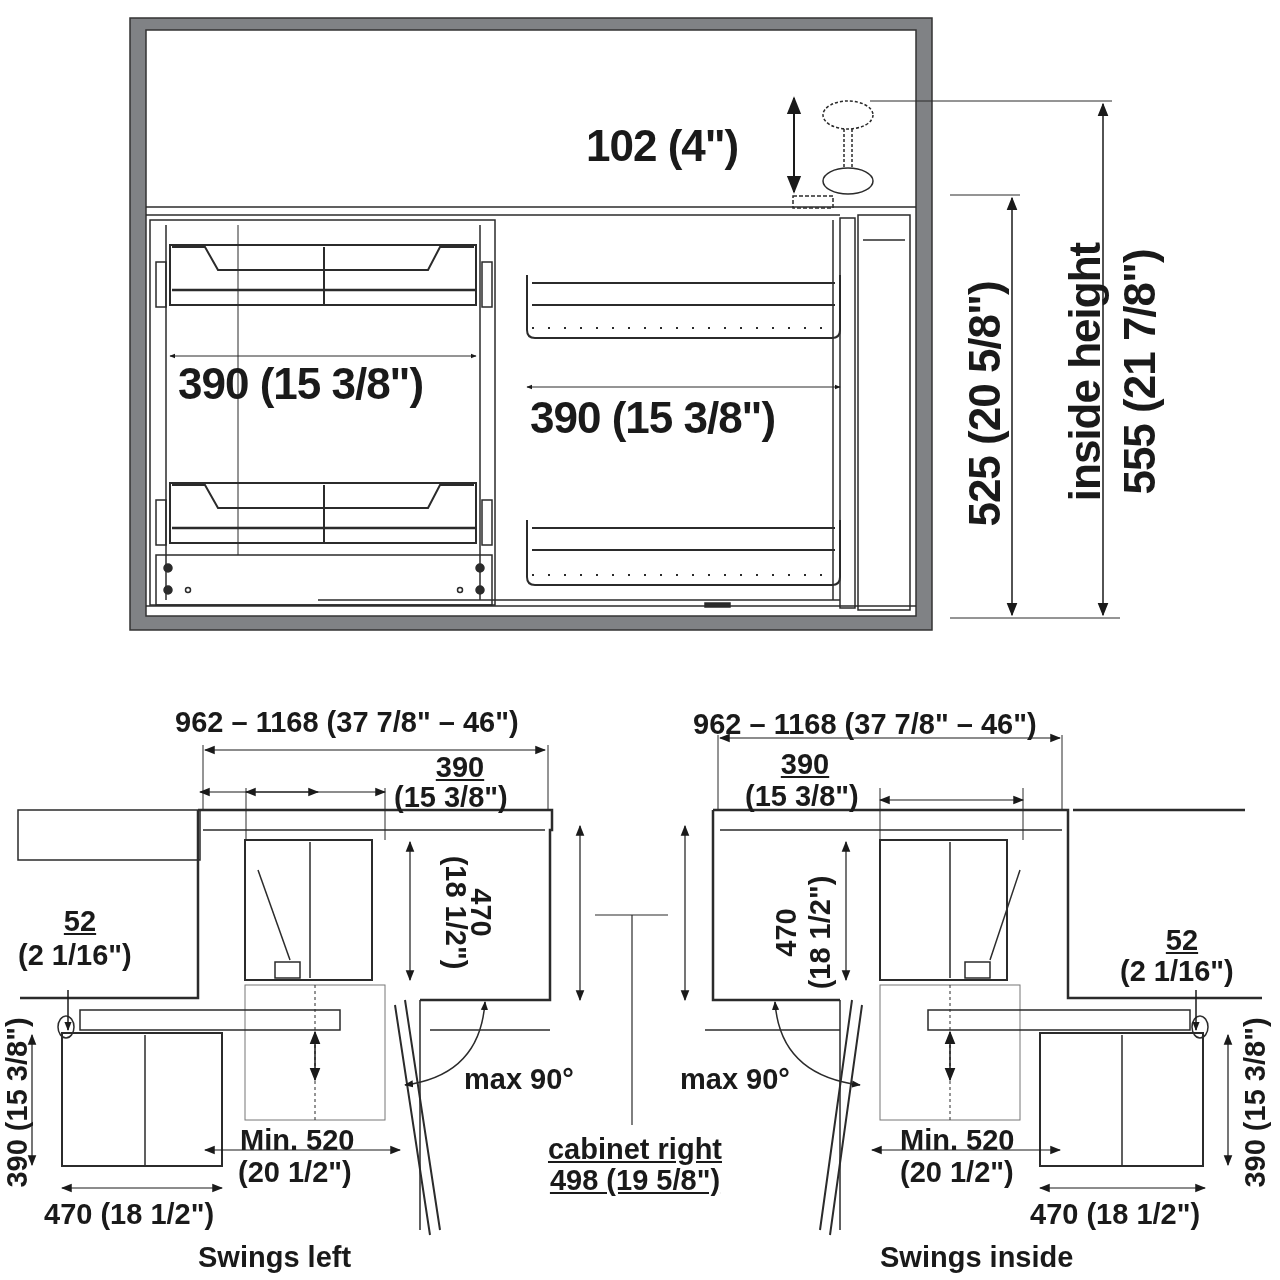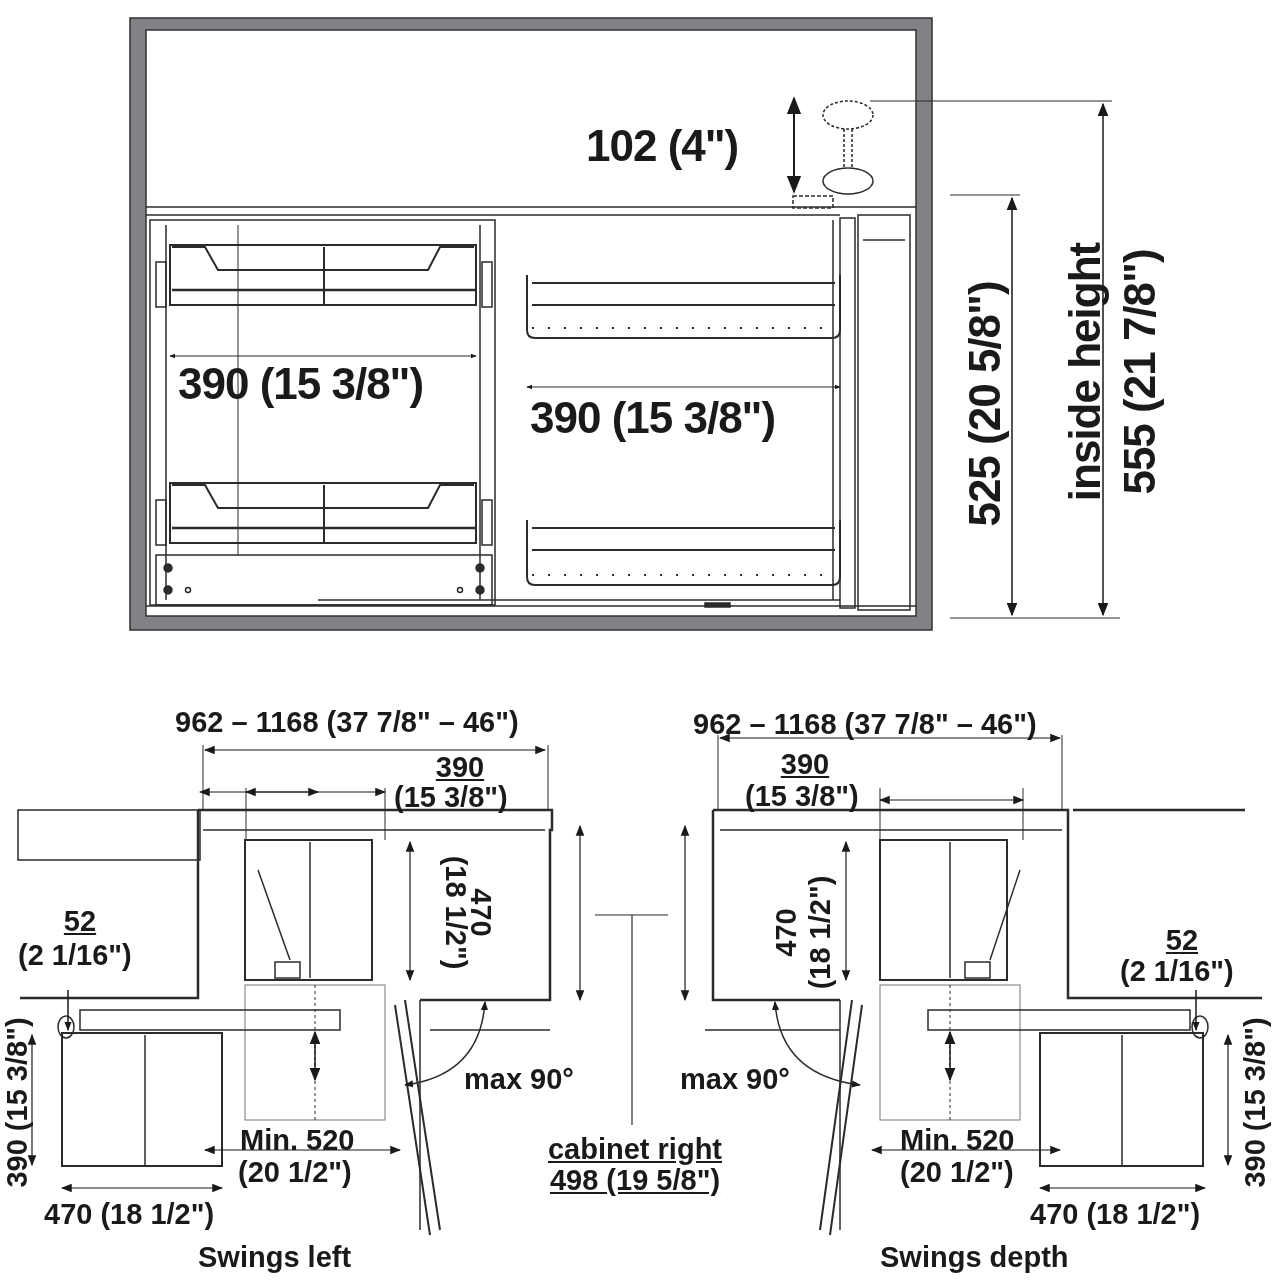--- a/index.html
+++ b/index.html
@@ -214,13 +214,13 @@
 <div class="lbl med" style="left:745px;top:782px;">(15 3/8")</div>
 <div class="lbl med rot" style="left:726px;top:918px;width:120px;text-align:center;">470</div>
 <div class="lbl med rot" style="left:750px;top:918px;width:140px;text-align:center;">(18 1/2")</div>
 <div class="lbl med center" style="left:1142px;top:926px;width:80px;">52</div>
 <div class="lbl med" style="left:1120px;top:957px;">(2 1/16")</div>
 <div class="lbl med rot" style="left:1160px;top:1088px;width:190px;text-align:center;">390 (15 3/8")</div>
 <div class="lbl med" style="left:1030px;top:1200px;">470 (18 1/2")</div>
 <div class="lbl med" style="left:900px;top:1126px;">Min. 520</div>
 <div class="lbl med" style="left:900px;top:1158px;">(20 1/2")</div>
 <div class="lbl med" style="left:680px;top:1065px;">max 90°</div>
-<div class="lbl med" style="left:880px;top:1243px;">Swings depth</div>
+<div class="lbl med" style="left:880px;top:1243px;">Swings inside</div>
 
 </body></html>

